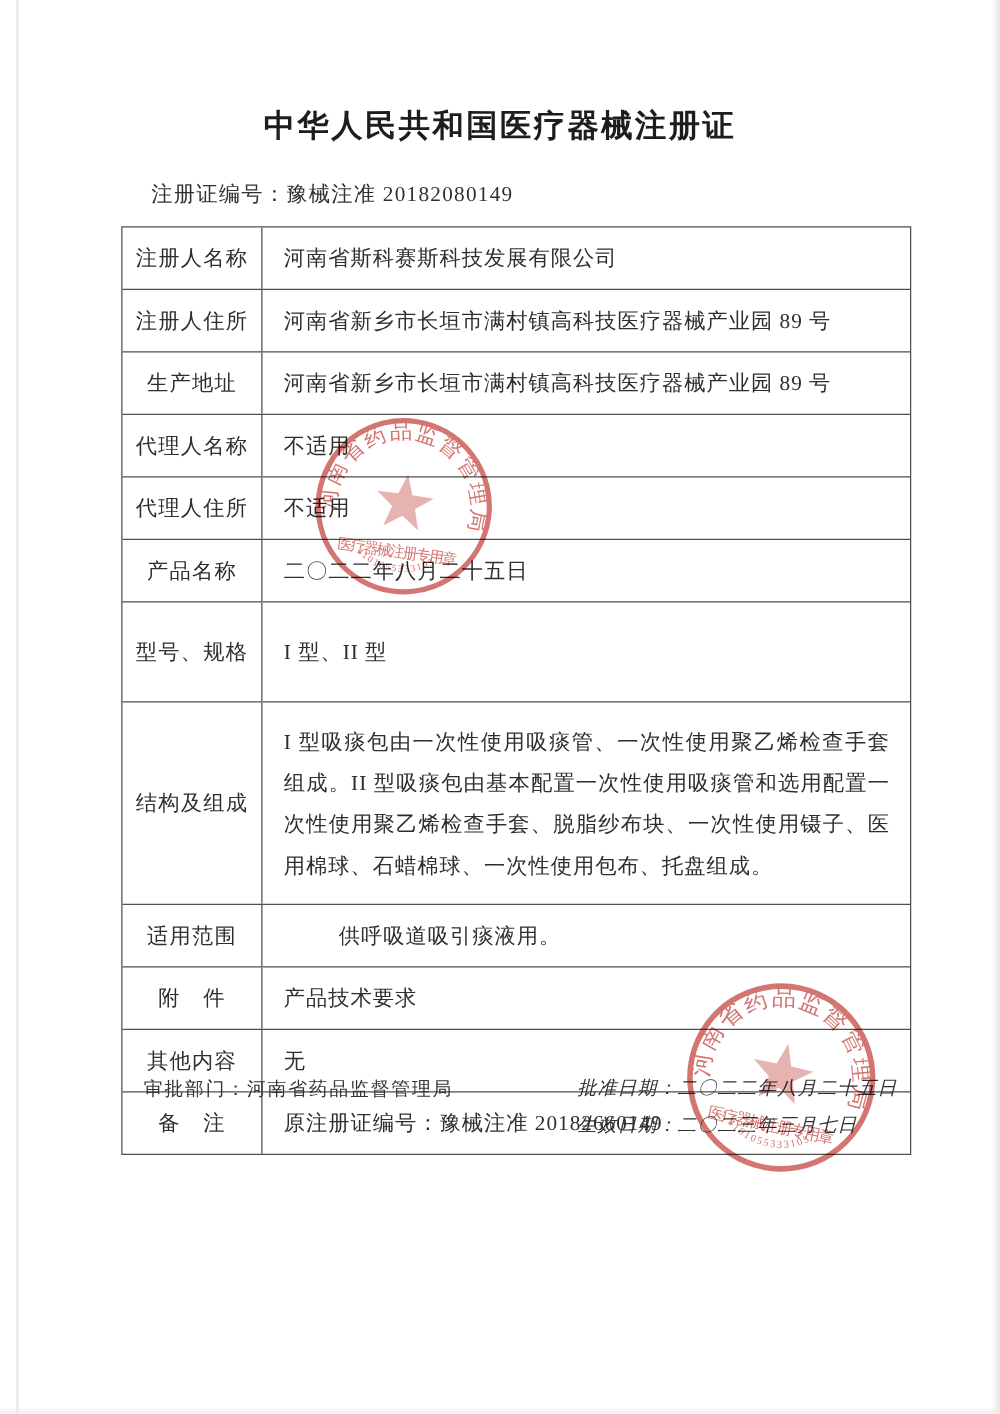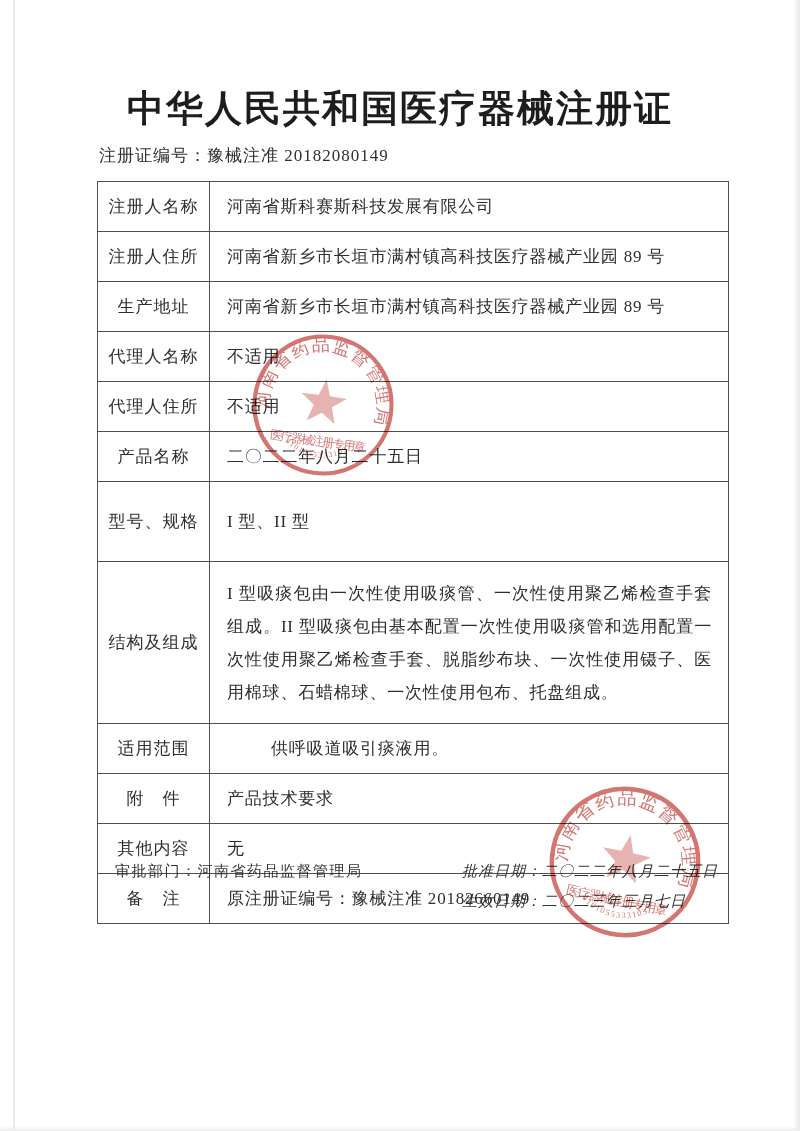--- a/index.html
+++ b/index.html
@@ -21,25 +21,25 @@
     background:linear-gradient(to left,#e3e3e3,rgba(255,255,255,0));opacity:.8;
   }
   .scan-edge-bottom{
     position:absolute;left:0;bottom:0;width:100%;height:5px;
     background:linear-gradient(to top,#ececec,rgba(255,255,255,0));
   }
 
   .doc-title{
     position:absolute;left:0;top:84px;width:100%;
     text-align:center;
-    font-size:37px;font-weight:700;letter-spacing:2px;
+    font-size:25px;font-weight:700;letter-spacing:2px;
     color:#1d1d1d;
   }
   .cert-line{
-    position:absolute;left:99px;top:144px;
+    position:absolute;left:121px;top:144px;
     font-size:17px;letter-spacing:1px;color:#303030;
   }
 
   .reg-table{
     position:absolute;left:97px;top:181px;width:632px;
     border:1px solid #4f4f4f;
     box-sizing:border-box;
     display:flex;flex-direction:column;
   }
   .t-row{

